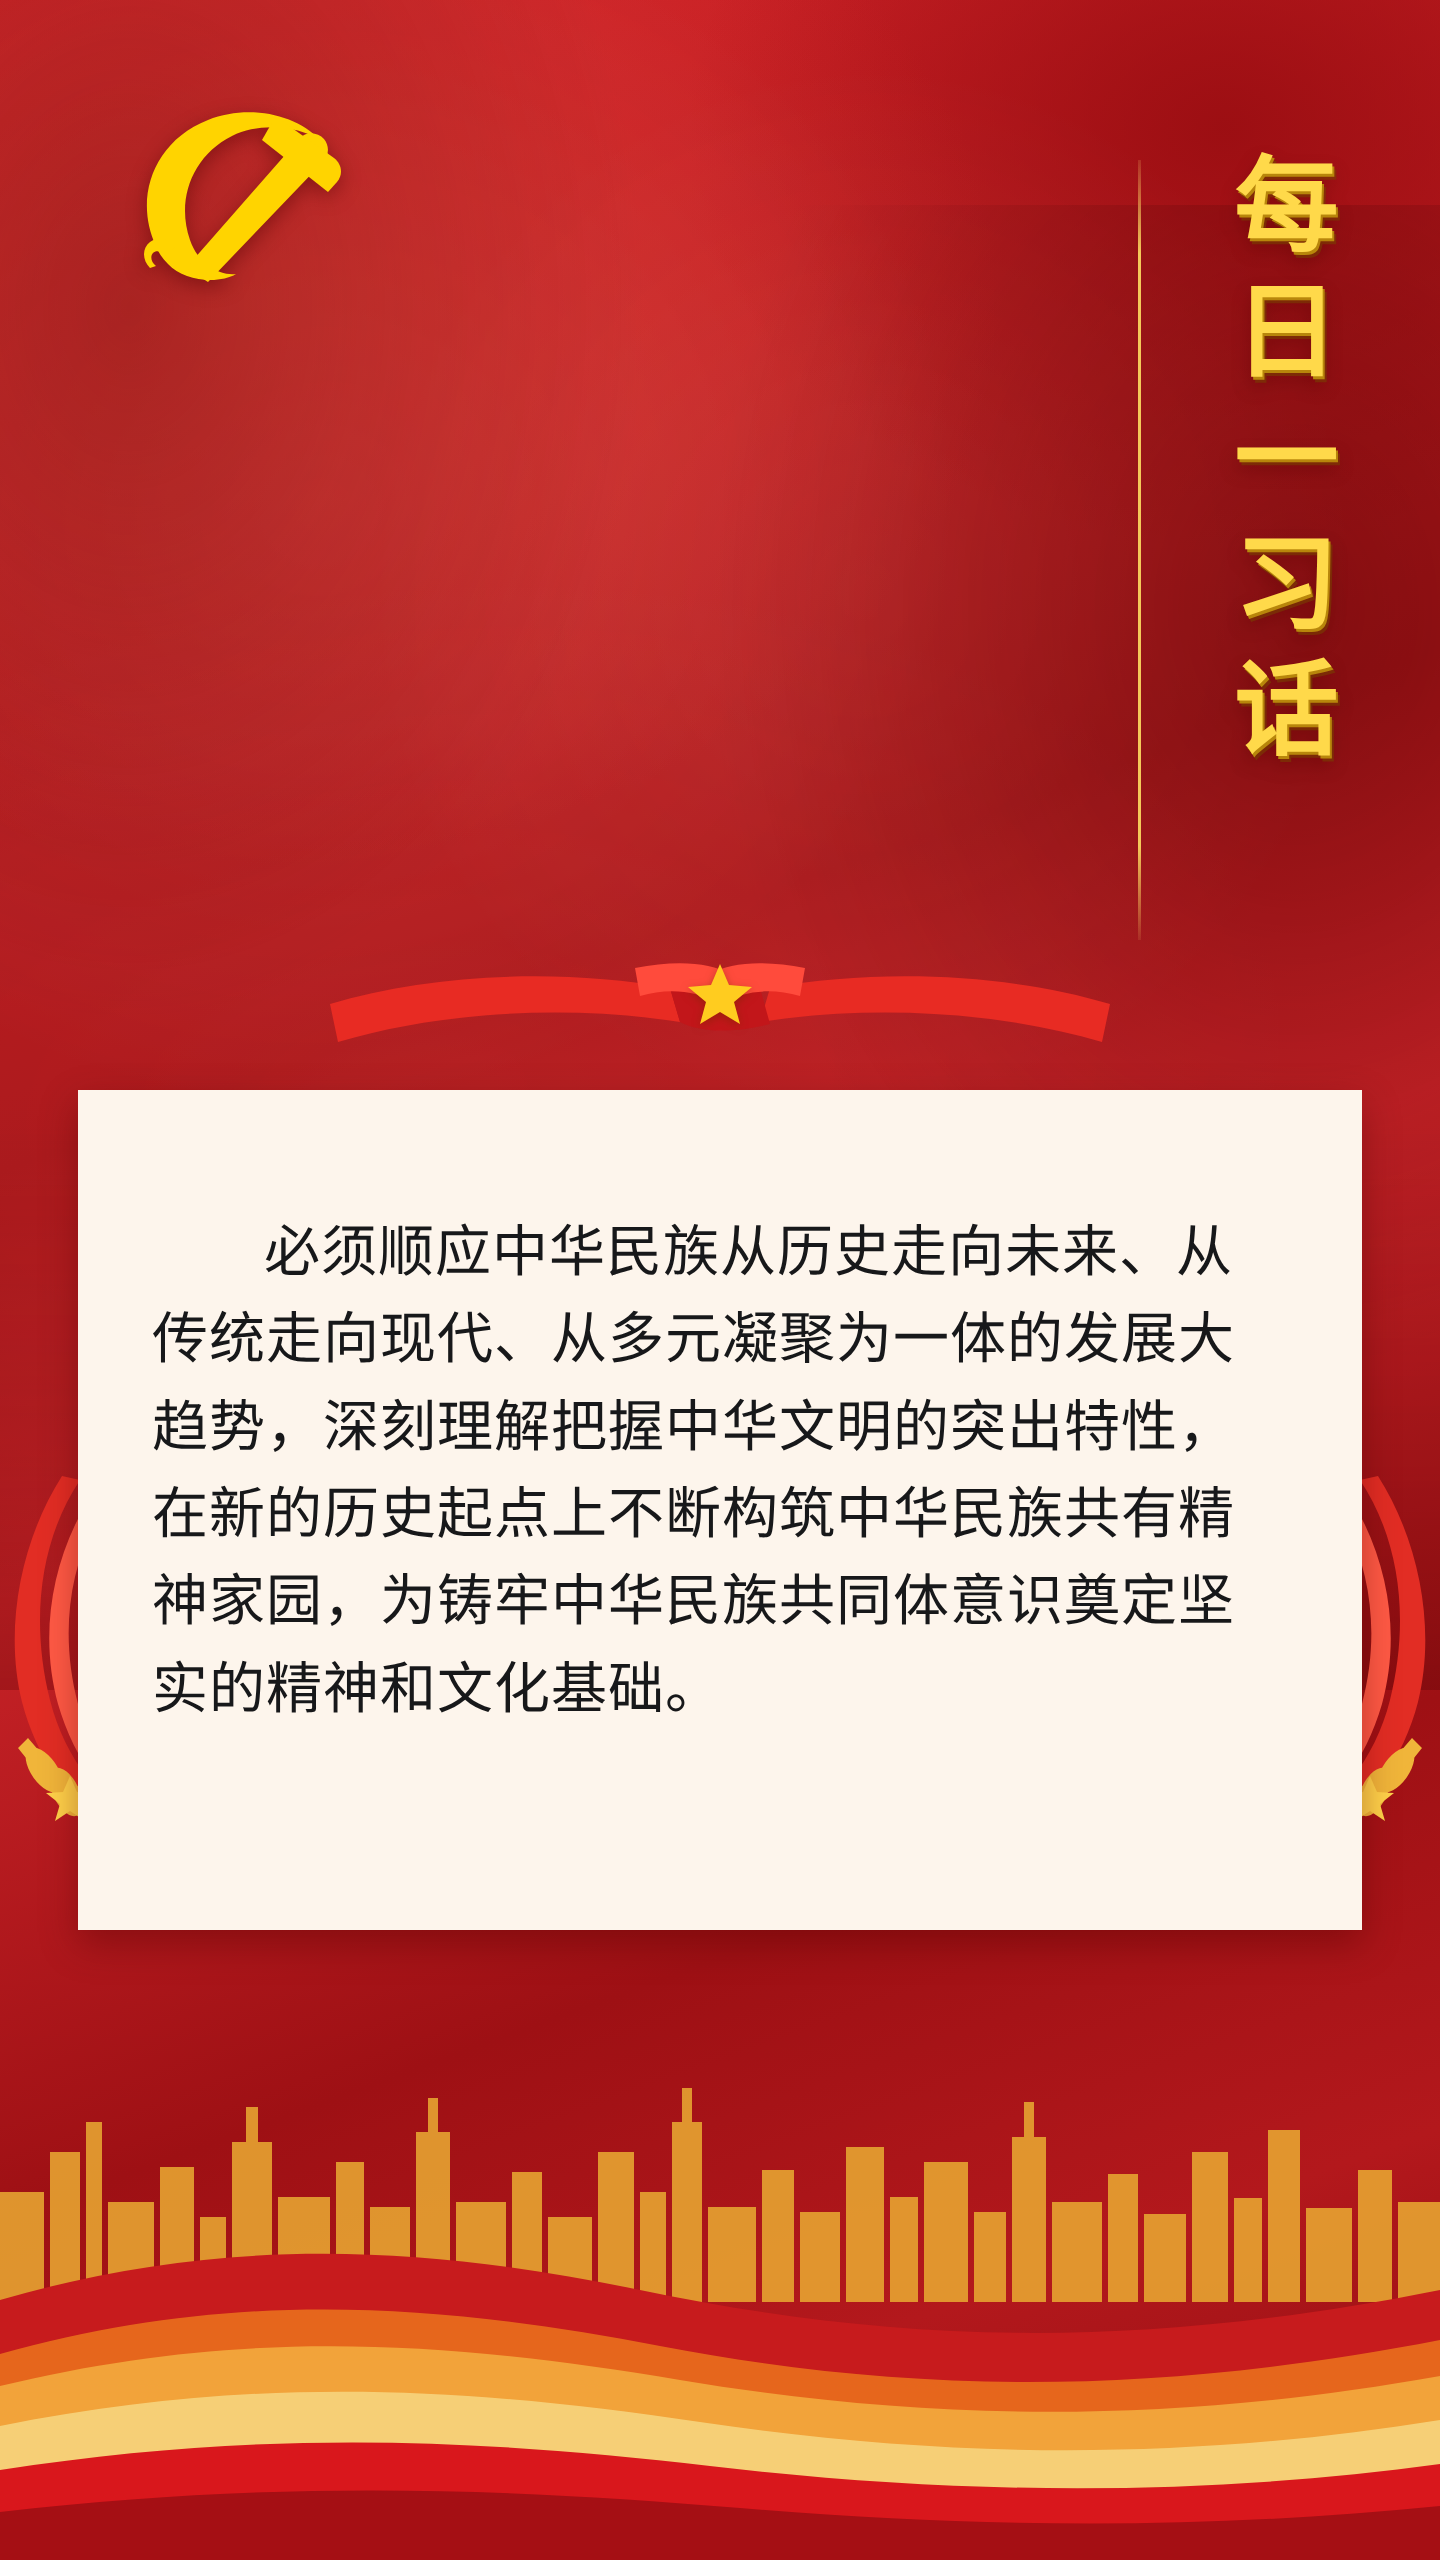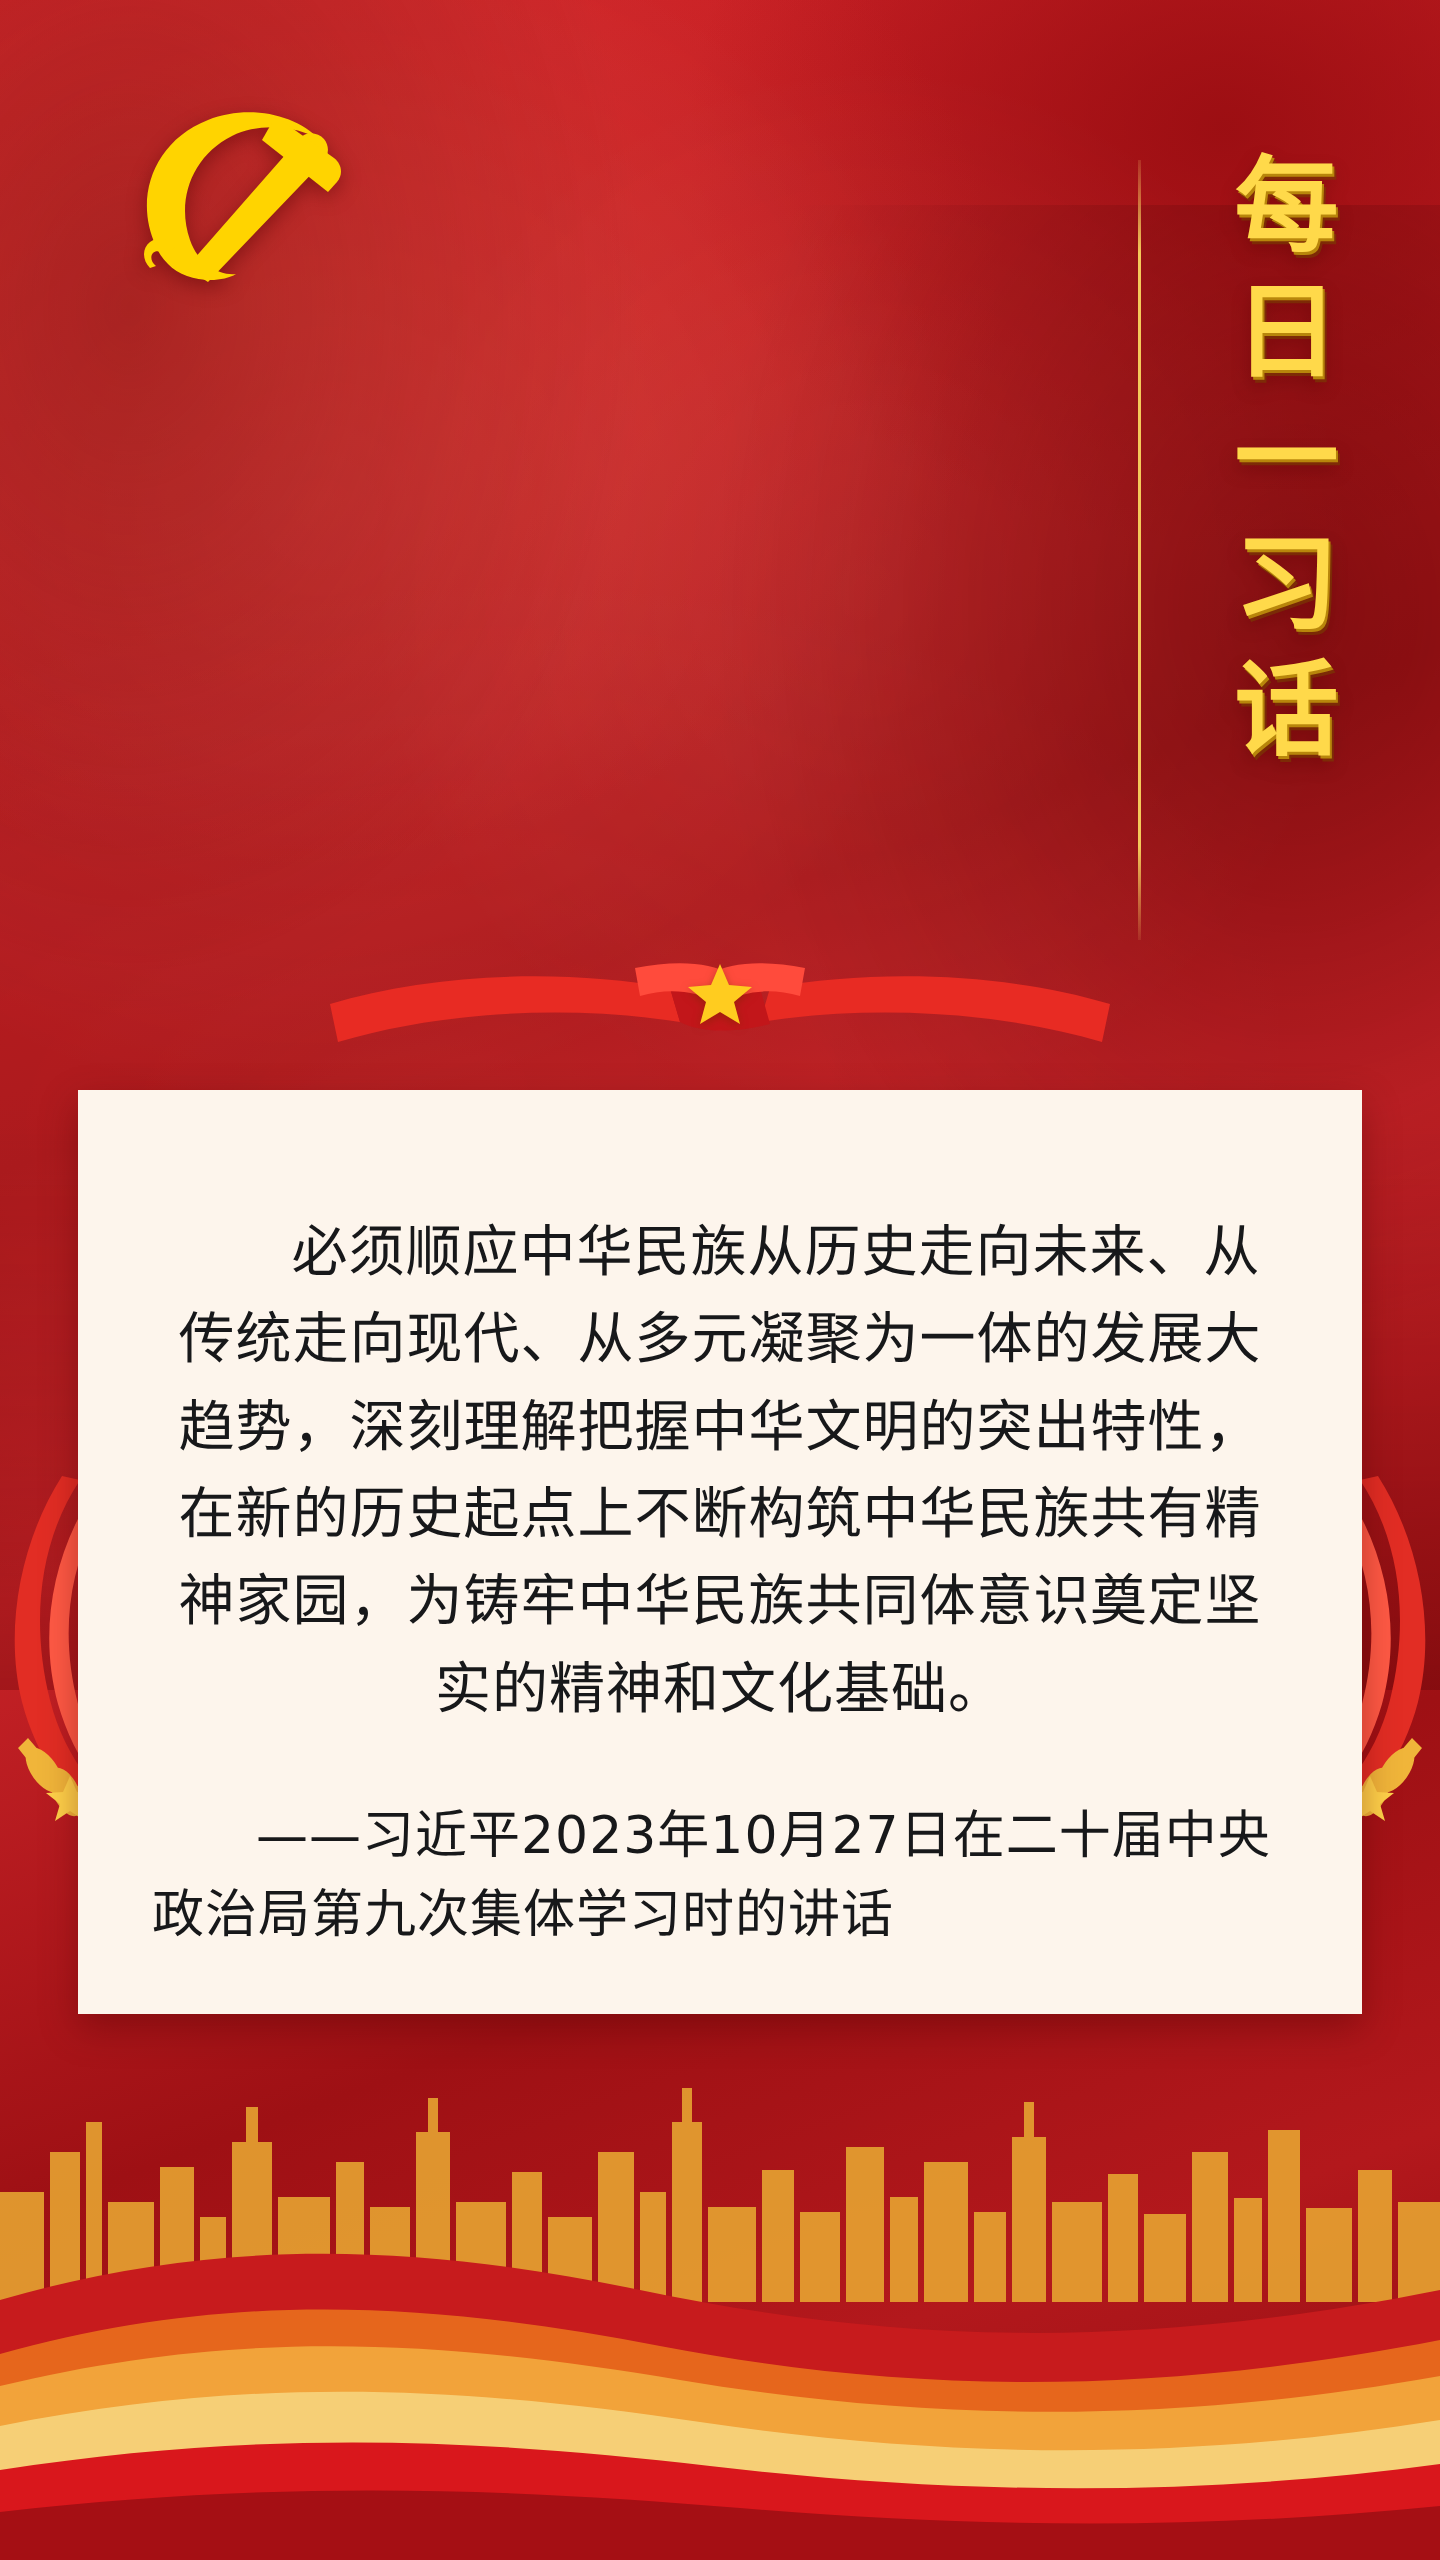--- a/index.html
+++ b/index.html
@@ -119,21 +119,20 @@
     padding: 118px 74px 60px 74px;
   }
   .quote-body {
     font-family: "DejaVu Sans", "Liberation Sans", sans-serif;
     font-size: 56px;
     line-height: 1.56;
     color: #17181a;
     text-indent: 2em;
     letter-spacing: 1px;
     margin: 0;
-    text-align: center;
   }
   .quote-source {
     font-family: "DejaVu Sans", "Liberation Sans", sans-serif;
     font-size: 52px;
     line-height: 1.52;
     color: #17181a;
     text-indent: 2em;
     letter-spacing: 1px;
     margin: 64px 0 0 0;
   }
@@ -243,21 +242,20 @@
       <ellipse cx="82" cy="340" rx="13" ry="26" transform="rotate(-14 82 340)"></ellipse>
       <ellipse cx="112" cy="352" rx="13" ry="26" transform="rotate(-4 112 352)"></ellipse>
       <path d="M18,268 C60,320 120,356 182,372 L176,386 C112,370 50,332 8,278 Z"></path>
     </g>
     <polygon points="60,306 67,322 84,323 70,334 75,351 60,341 45,351 50,334 36,323 53,322" fill="#ffd24a"></polygon>
   </svg>
 
   <div class="card">
     <div class="card-inner">
       <p class="quote-body">必须顺应中华民族从历史走向未来、从传统走向现代、从多元凝聚为一体的发展大趋势，深刻理解把握中华文明的突出特性，在新的历史起点上不断构筑中华民族共有精神家园，为铸牢中华民族共同体意识奠定坚实的精神和文化基础。</p>
-      <p class="quote-source">——习近平2023年10月27日在二十届中央政治局第九次集体学习时的讲话</p>
     </div>
   </div>
 
   <svg class="skyline" viewBox="0 0 1440 300" preserveAspectRatio="none">
     <g fill="#e8a832" opacity="0.95">
       <rect x="0" y="190" width="44" height="110"></rect>
       <rect x="50" y="150" width="30" height="150"></rect>
       <rect x="86" y="120" width="16" height="180"></rect>
       <rect x="108" y="200" width="46" height="100"></rect>
       <rect x="160" y="165" width="34" height="135"></rect>

